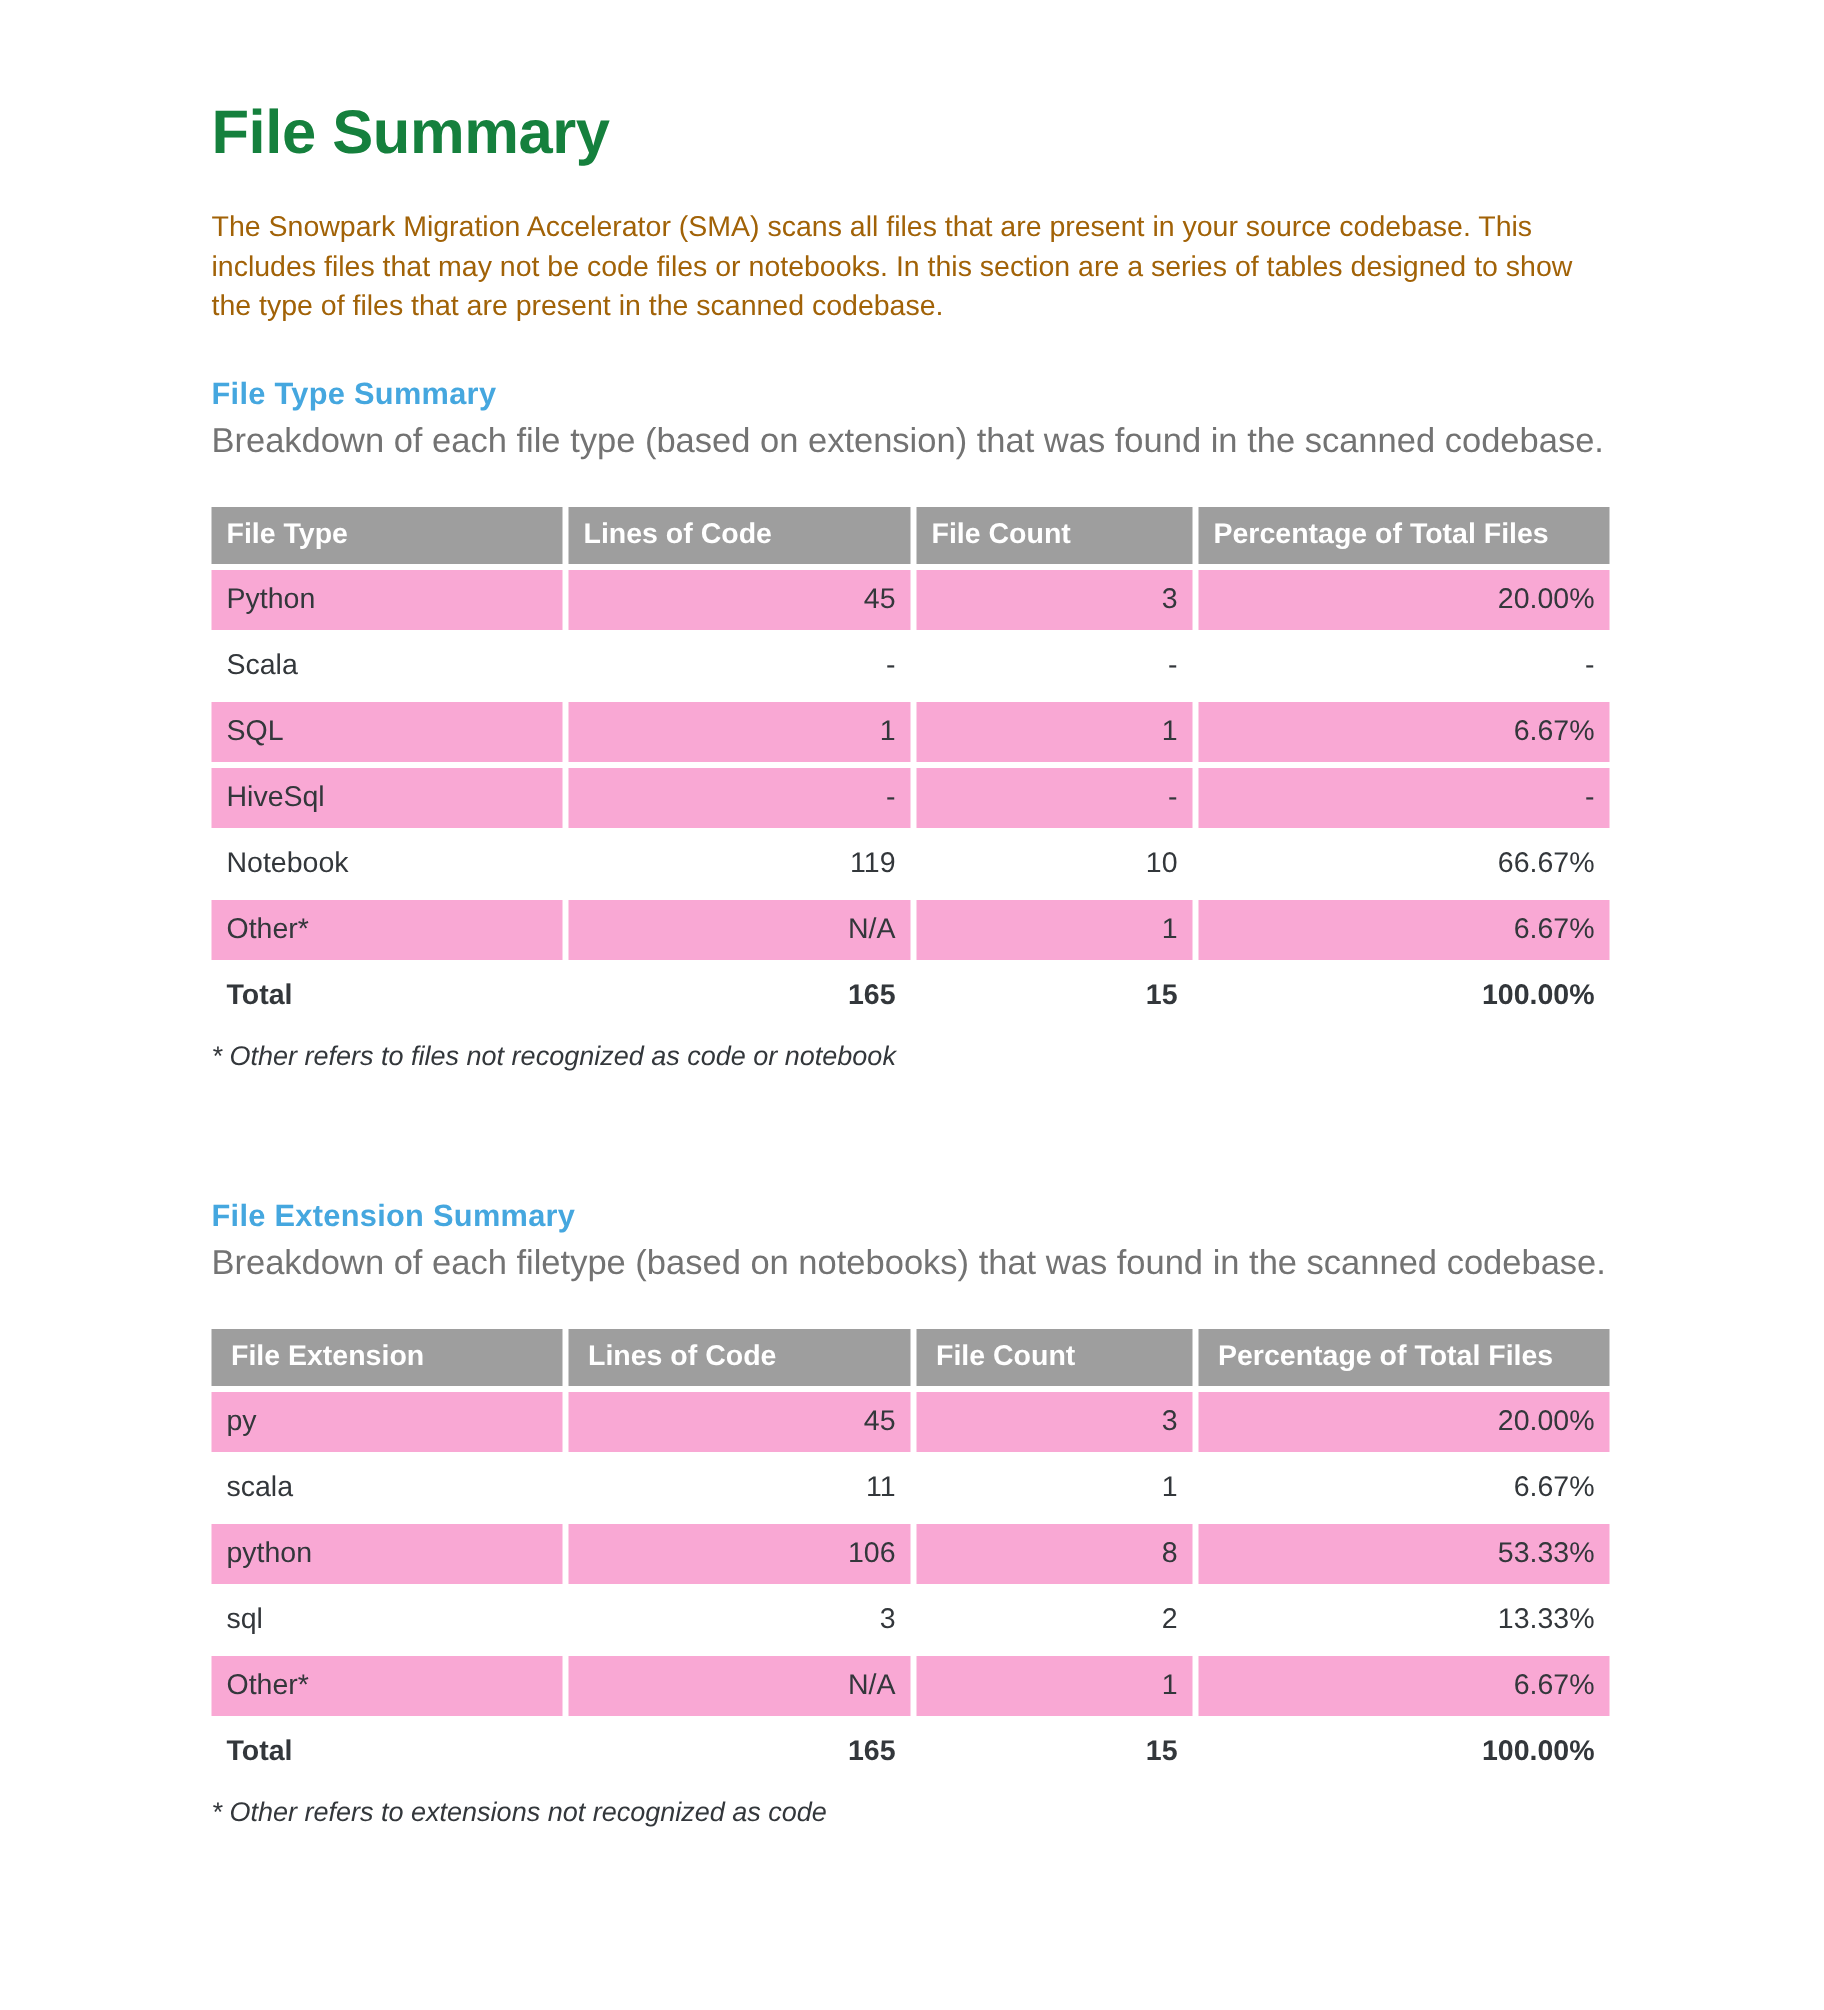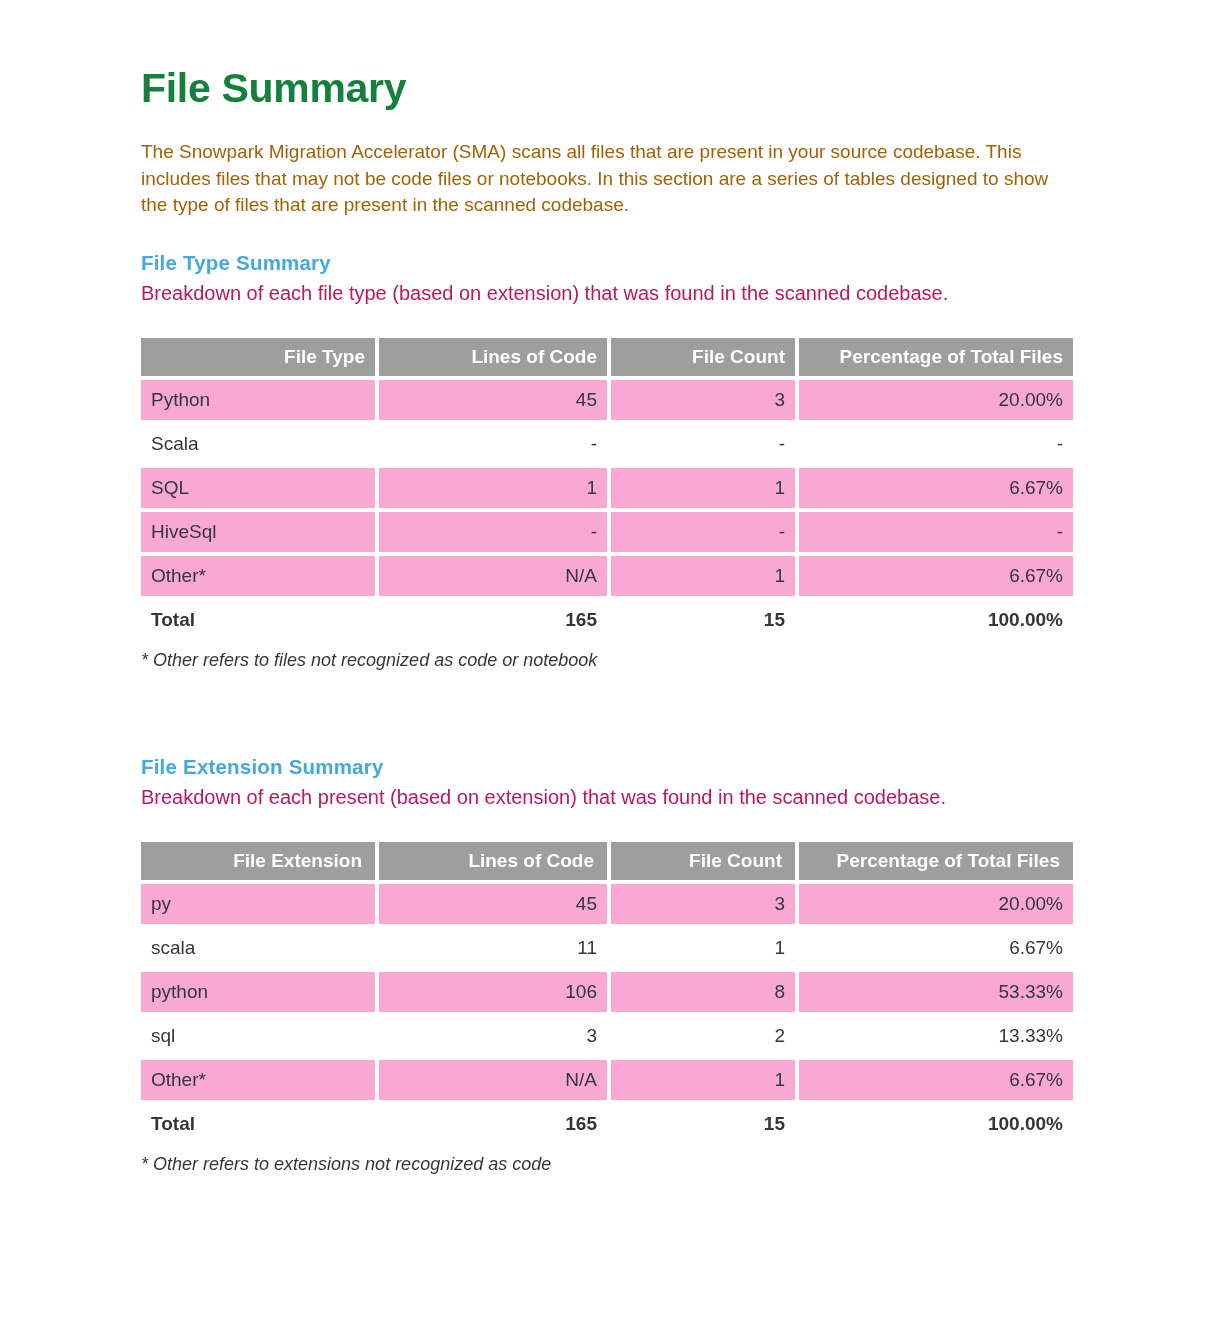--- a/index.html
+++ b/index.html
@@ -37,41 +37,41 @@
   h2.section-heading {
     margin: 33px 0 0 0;
     font-size: 20.5px;
     line-height: 22px;
     font-weight: bold;
     letter-spacing: 0.2px;
     color: #45a7df;
   }
   p.section-desc {
     margin: 6px 0 0 0;
-    font-size: 20px;
+    font-size: 23px;
     line-height: 26px;
-    color: #be185d;
+    color: #737373;
   }
   table.summary-table {
     border-collapse: separate;
     border-spacing: 4px;
     table-layout: fixed;
     width: 940px;
     margin: 28px 0 0 -4px;
   }
   table.summary-table col.c1 { width: 234px; }
   table.summary-table col.c2 { width: 228px; }
   table.summary-table col.c3 { width: 184px; }
   table.summary-table col.c4 { width: 274px; }
   table.summary-table th {
     background: #9e9e9e;
     color: #ffffff;
     font-size: 19px;
     font-weight: bold;
-    text-align: right;
+    text-align: left;
     height: 38px;
     padding: 0 10px;
     box-sizing: border-box;
     overflow: hidden;
     white-space: nowrap;
   }
   table.summary-table.tight-header th {
     padding: 0 13px;
   }
   table.summary-table td {
@@ -143,40 +143,46 @@
               <td class="num">1</td>
               <td class="num">1</td>
               <td class="num">6.67%</td>
             </tr>
             <tr class="shaded">
               <td>HiveSql</td>
               <td class="num">-</td>
               <td class="num">-</td>
               <td class="num">-</td>
             </tr>
+            <tr>
+              <td>Notebook</td>
+              <td class="num">119</td>
+              <td class="num">10</td>
+              <td class="num">66.67%</td>
+            </tr>
             <tr class="shaded">
               <td>Other*</td>
               <td class="num">N/A</td>
               <td class="num">1</td>
               <td class="num">6.67%</td>
             </tr>
             <tr class="total-row">
               <td>Total</td>
               <td class="num">165</td>
               <td class="num">15</td>
               <td class="num">100.00%</td>
             </tr>
           </tbody>
         </table>
       <p class="footnote">* Other refers to files not recognized as code or notebook</p>
     </section>
 
     <section class="second">
       <h2 class="section-heading">File Extension Summary</h2>
-      <p class="section-desc">Breakdown of each present (based on extension) that was found in the scanned codebase.</p>
+      <p class="section-desc">Breakdown of each filetype (based on notebooks) that was found in the scanned codebase.</p>
       <table class="summary-table tight-header">
         <colgroup>
           <col class="c1">
             <col class="c2">
             <col class="c3">
             <col class="c4">
         </colgroup>
       <thead>
             <tr>
               <th>File Extension</th>

